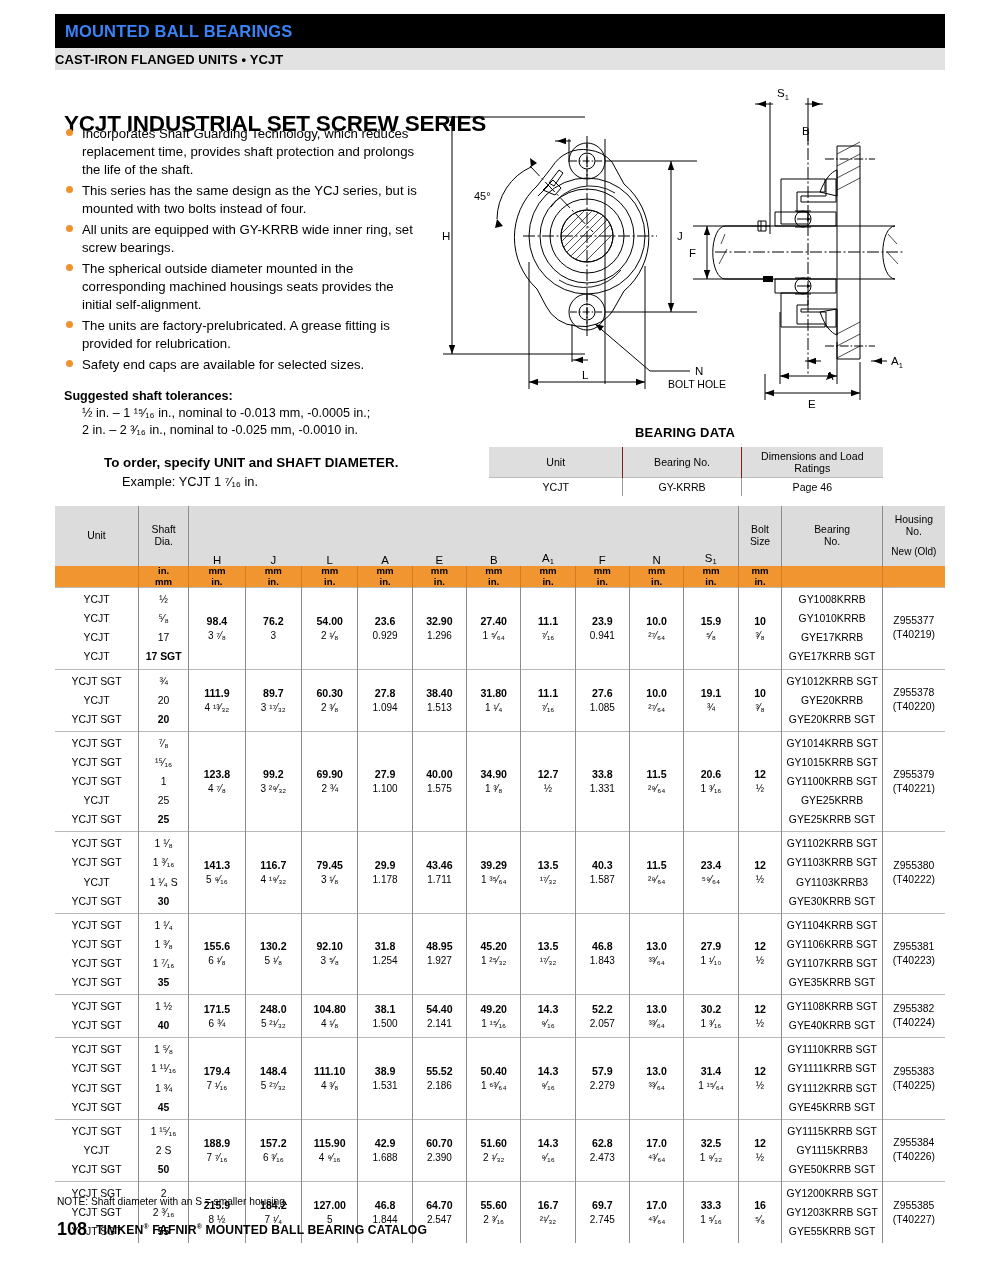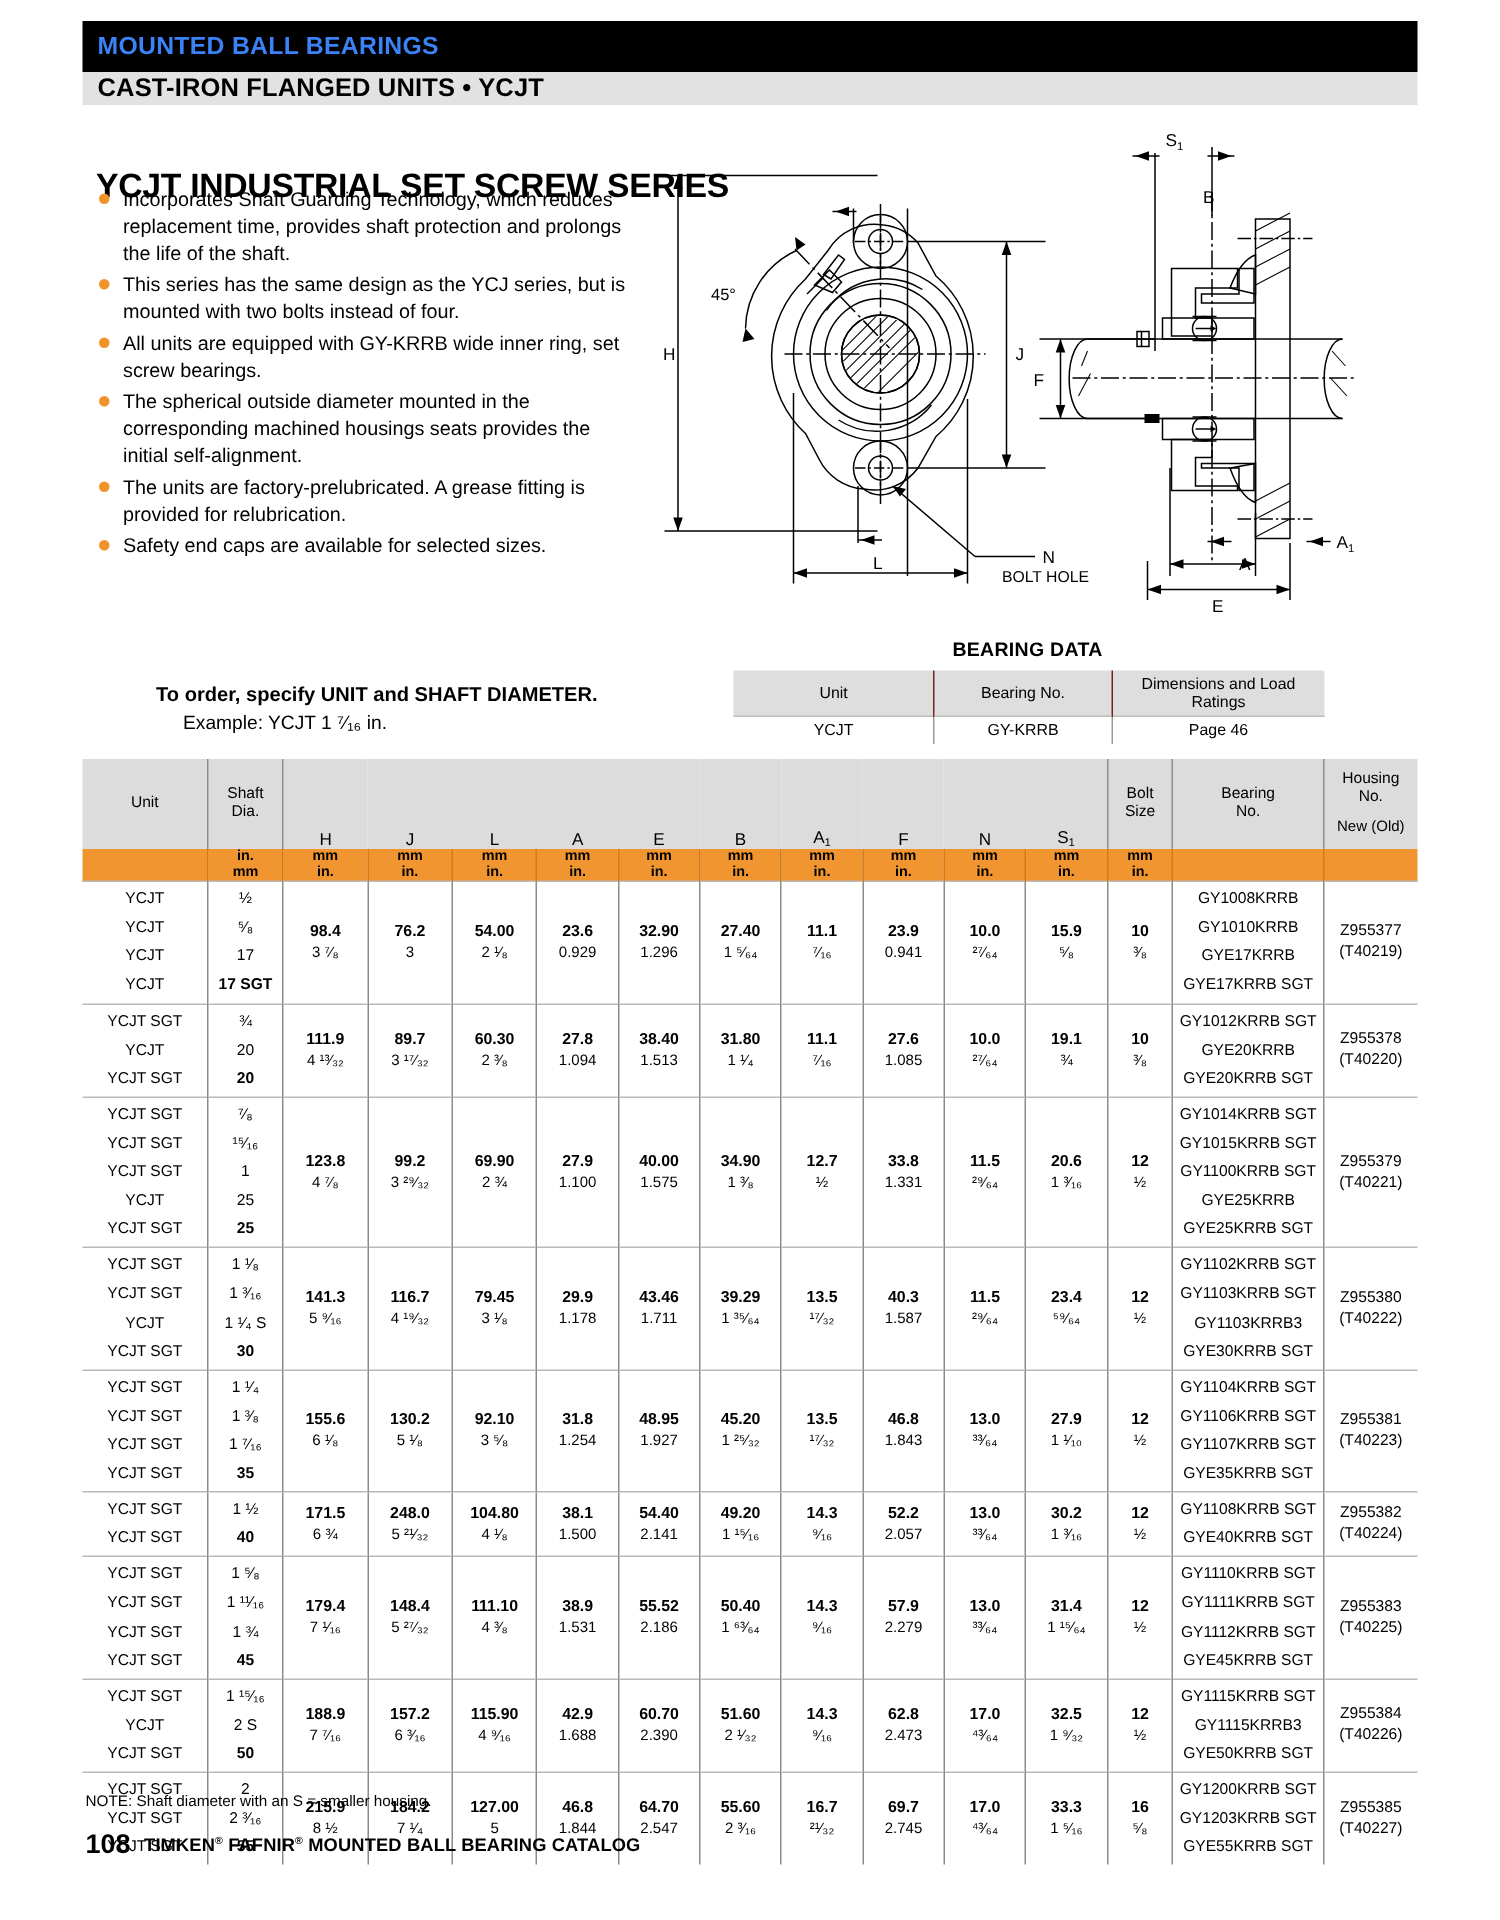--- a/index.html
+++ b/index.html
@@ -16,21 +16,21 @@
     background:#000;color:#3b82f6;
     display:flex;align-items:center;
   }
   .band-black .txt{
     font-size:16.5px;font-weight:bold;letter-spacing:.2px;padding-left:10px;
   }
   .band-grey{
     position:absolute;left:55px;top:48px;width:890px;height:22px;
     background:#e2e2e2;color:#000;display:flex;align-items:center;
   }
-  .band-grey .txt{font-size:17px;font-weight:bold;padding-left:10px;letter-spacing:.1px;}
+  .band-grey .txt{font-size:13px;font-weight:bold;letter-spacing:.1px;}
 
   
   .headline{
     position:absolute;left:64px;top:111px;
     font-size:22.5px;font-weight:bold;letter-spacing:-.2px;
   }
 
   
   .bullets{position:absolute;left:64px;top:124px;width:360px;}
   .bullet{position:relative;padding-left:18px;margin-bottom:3px;}
@@ -140,20 +140,25 @@
 
   <div class="bullets" id="bullets">
       <div class="bullet"><span class="dot"></span><span class="tx">Incorporates Shaft Guarding Technology, which reduces replacement time, provides shaft protection and prolongs the life of the shaft.</span></div>
       <div class="bullet"><span class="dot"></span><span class="tx">This series has the same design as the YCJ series, but is mounted with two bolts instead of four.</span></div>
       <div class="bullet"><span class="dot"></span><span class="tx">All units are equipped with GY-KRRB wide inner ring, set screw bearings.</span></div>
       <div class="bullet"><span class="dot"></span><span class="tx">The spherical outside diameter mounted in the corresponding machined housings seats provides the initial self-alignment.</span></div>
       <div class="bullet"><span class="dot"></span><span class="tx">The units are factory-prelubricated. A grease fitting is provided for relubrication.</span></div>
       <div class="bullet"><span class="dot"></span><span class="tx">Safety end caps are available for selected sizes.</span></div>
     </div>
 
+  <div class="tol">
+    <div class="hd">Suggested shaft tolerances:</div>
+    <div class="ln">½ in. – 1 ¹⁵⁄₁₆ in., nominal to -0.013 mm, -0.0005 in.;</div>
+    <div class="ln">2 in. – 2 ³⁄₁₆ in., nominal to -0.025 mm, -0.0010 in.</div>
+  </div>
   <div class="order">
     <div class="hd">To order, specify UNIT and SHAFT DIAMETER.</div>
     <div class="ln">Example: YCJT 1 ⁷⁄₁₆ in.</div>
   </div>
 
   <div class="drawings">
     <svg width="520" height="330" viewBox="0 0 520 330">
       <g fill="none" stroke="#000" stroke-width="1">
 
         <line x1="18" y1="33" x2="160" y2="33"></line>

